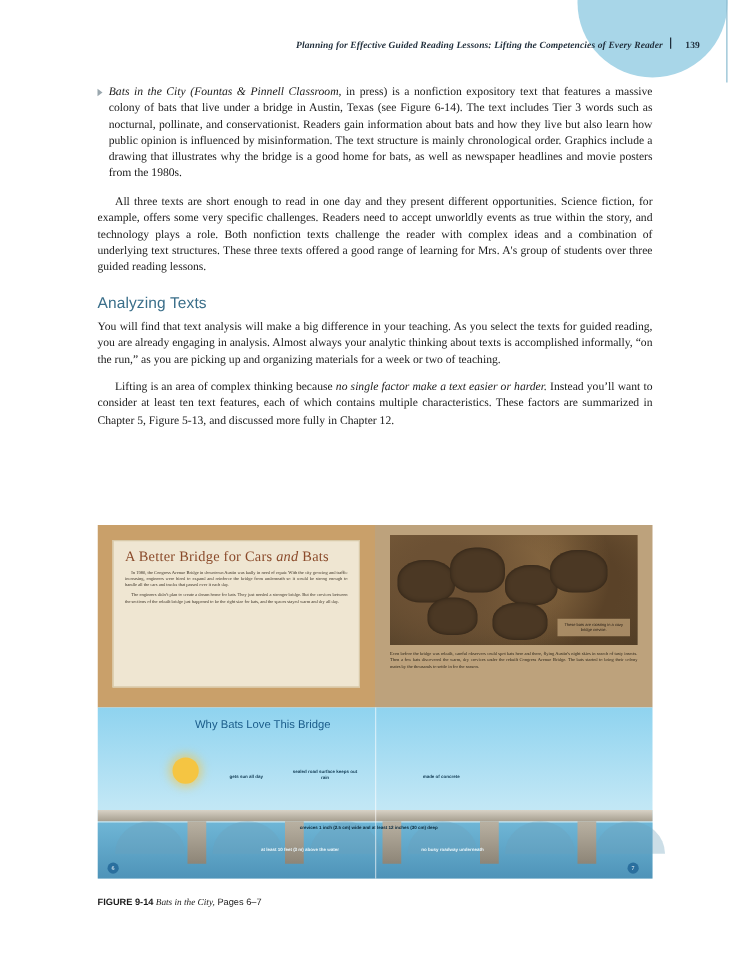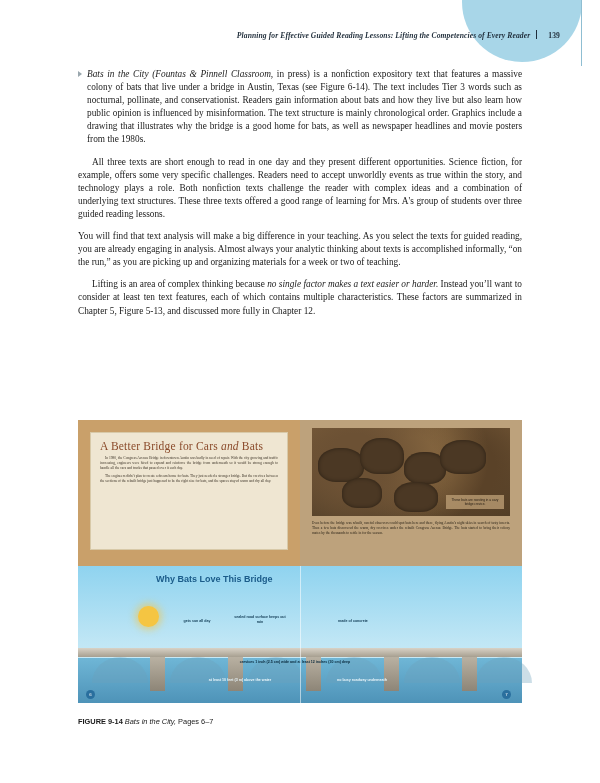--- a/index.html
+++ b/index.html
@@ -203,21 +203,21 @@
   .pg-bot {
     position: absolute;
     left: 0; top: 146px;
     width: 444px; height: 137px;
     background: linear-gradient(#8fd3ef 0%, #bfe6f5 55%, #dff1f8 100%);
   }
   .bot-title {
     position: absolute;
     left: 78px; top: 154px;
     font-family: "Liberation Sans", sans-serif;
-    font-weight: bold;
+    font-weight: normal;
     font-size: 9px;
     color: #1b5c8a;
   }
   .sun {
     position: absolute;
     left: 60px; top: 186px;
     width: 21px; height: 21px;
     border-radius: 50%;
     background: #f5c542;
     box-shadow: 0 0 7px 3px rgba(245,197,66,.55);
@@ -278,45 +278,46 @@
   .fig-caption {
     position: absolute;
     left: 78px;
     top: 717px;
     width: 444px;
     font-family: "Liberation Sans", sans-serif;
     font-size: 7.4px;
     color: #1a1a1a;
   }
   .fig-caption .fignum { font-weight: bold; }
-  .fig-caption .figtitle { font-family: Liberation Sans, sans-serif; font-style: italic; margin-top: 16px; }
+  .fig-caption .figtitle { font-family: Liberation Serif, serif; font-style: italic; margin-top: 16px; }
 </style>
 </head>
 <body>
 
 <div class="corner-blob"></div>
 <div class="corner-rule-v"></div>
 
 <div class="running-head">
   <span>Planning for Effective Guided Reading Lessons: Lifting the Competencies of Every Reader</span><span class="rule"></span><span class="folio">139</span>
 </div>
 
 <div class="col">
 
   <div class="bullet-para">
     <span class="tri"></span>
     <p><i>Bats in the City</i> <i>(Fountas &amp; Pinnell Classroom,</i><span> in press) is a nonfiction expository text that features a massive colony of bats that live under a bridge in Austin, Texas (see Figure 6-14). The text includes Tier 3 words such as nocturnal, pollinate, and conservationist. Readers gain information about bats and how they live but also learn how public opinion is influenced by misinformation. The text structure is mainly chronological order. Graphics include a drawing that illustrates why the bridge is a good home for bats, as well as newspaper headlines and movie posters from the 1980s.</span></p>
   </div>
 
   <p class="indent">All three texts are short enough to read in one day and they present different opportunities. Science fiction, for example, offers some very specific challenges. Readers need to accept unworldly events as true within the story, and technology plays a role. Both nonfiction texts challenge the reader with complex ideas and a combination of underlying text structures. These three texts offered a good range of learning for Mrs. A's group of students over three guided reading lessons.</p>
 
+  <h2 class="section">Analyzing Texts</h2>
 
   <p>You will find that text analysis will make a big difference in your teaching. As you select the texts for guided reading, you are already engaging in analysis. Almost always your analytic thinking about texts is accomplished informally, “on the run,” as you are picking up and organizing materials for a week or two of teaching.</p>
 
-  <p class="indent"><span>Lifting is an area of complex thinking because </span><i>no single factor makes a text easier or harder.</i><span> Instead you’ll want to consider at least ten text features, each of which contains multiple characteristics. These factors are summarized in Chapter 5, Figure 5-13, and discussed more fully in Chapter 12.</span></p>
+  <p class="indent"><span>Lifting is an area of complex thinking because </span><i>no single factor make a text easier or harder.</i><span> Instead you’ll want to consider at least ten text features, each of which contains multiple characteristics. These factors are summarized in Chapter 5, Figure 5-13, and discussed more fully in Chapter 12.</span></p>
 </div>
 
 <div class="figure-wrap">
   <div class="spread">
 
     <div class="pg-tl"></div>
     <div class="article-card">
       <div class="article-title"><span>A Better Bridge for Cars </span><i>and</i><span> Bats</span></div>
       <div class="article-body">
         <p>In 1980, the Congress Avenue Bridge in downtown Austin was badly in need of repair. With the city growing and traffic increasing, engineers were hired to expand and reinforce the bridge from underneath so it would be strong enough to handle all the cars and trucks that passed over it each day.</p>

